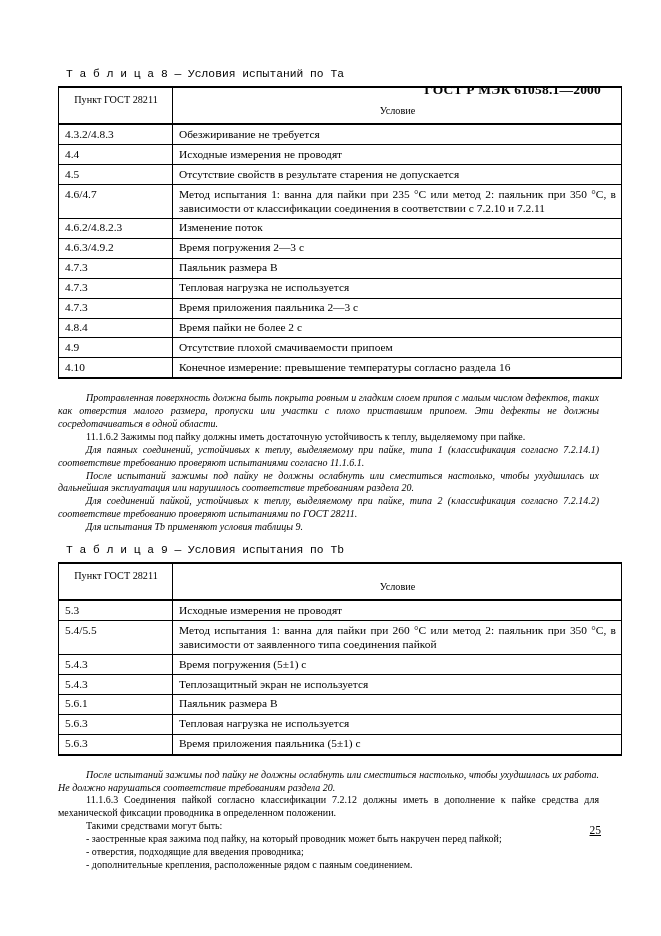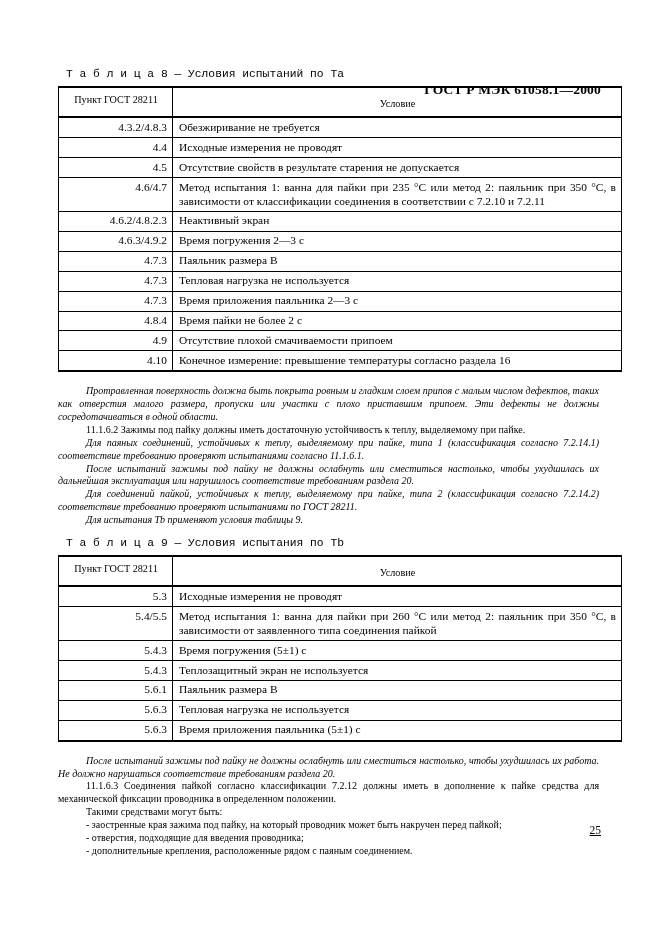--- a/index.html
+++ b/index.html
@@ -48,34 +48,33 @@
     width: 541px;
     border-collapse: collapse;
     table-layout: fixed;
     font-size: 11.4px;
   }
   table.gost td {
     border: 1px solid #000;
     padding: 2.5px 5px 2.5px 6px;
     vertical-align: top;
     line-height: 1.22;
-    text-align: right;
   }
   table.gost tr.head td {
     border-bottom: 2px solid #000;
     font-size: 10.2px;
   }
   table.gost tr.head td.c1 {
     text-align: center;
     padding-top: 6px;
     padding-bottom: 6px;
   }
   table.gost tr.head td.c2 {
     text-align: center;
-    padding-top: 10px;
+    padding-top: 17px;
     padding-bottom: 6px;
   }
   table.gost td.c1 {
     width: 102px;
   }
   table.gost td.c2 {
     width: 437px;
     text-align: justify;
     text-justify: inter-word;
   }
@@ -138,21 +137,21 @@
         <tr>
           <td class="c1">4.5</td>
           <td class="c2">Отсутствие свойств в результате старения не допускается</td>
         </tr>
         <tr>
           <td class="c1">4.6/4.7</td>
           <td class="c2">Метод испытания 1: ванна для пайки при 235 °С или метод 2: паяльник при 350 °С, в зависимости от классификации соединения в соответствии с 7.2.10 и 7.2.11</td>
         </tr>
         <tr>
           <td class="c1">4.6.2/4.8.2.3</td>
-          <td class="c2">Неактивный экран</td>
+          <td class="c2">Изменение поток</td>
         </tr>
         <tr>
           <td class="c1">4.6.3/4.9.2</td>
           <td class="c2">Время погружения 2—3 с</td>
         </tr>
         <tr>
           <td class="c1">4.7.3</td>
           <td class="c2">Паяльник размера В</td>
         </tr>
         <tr>

